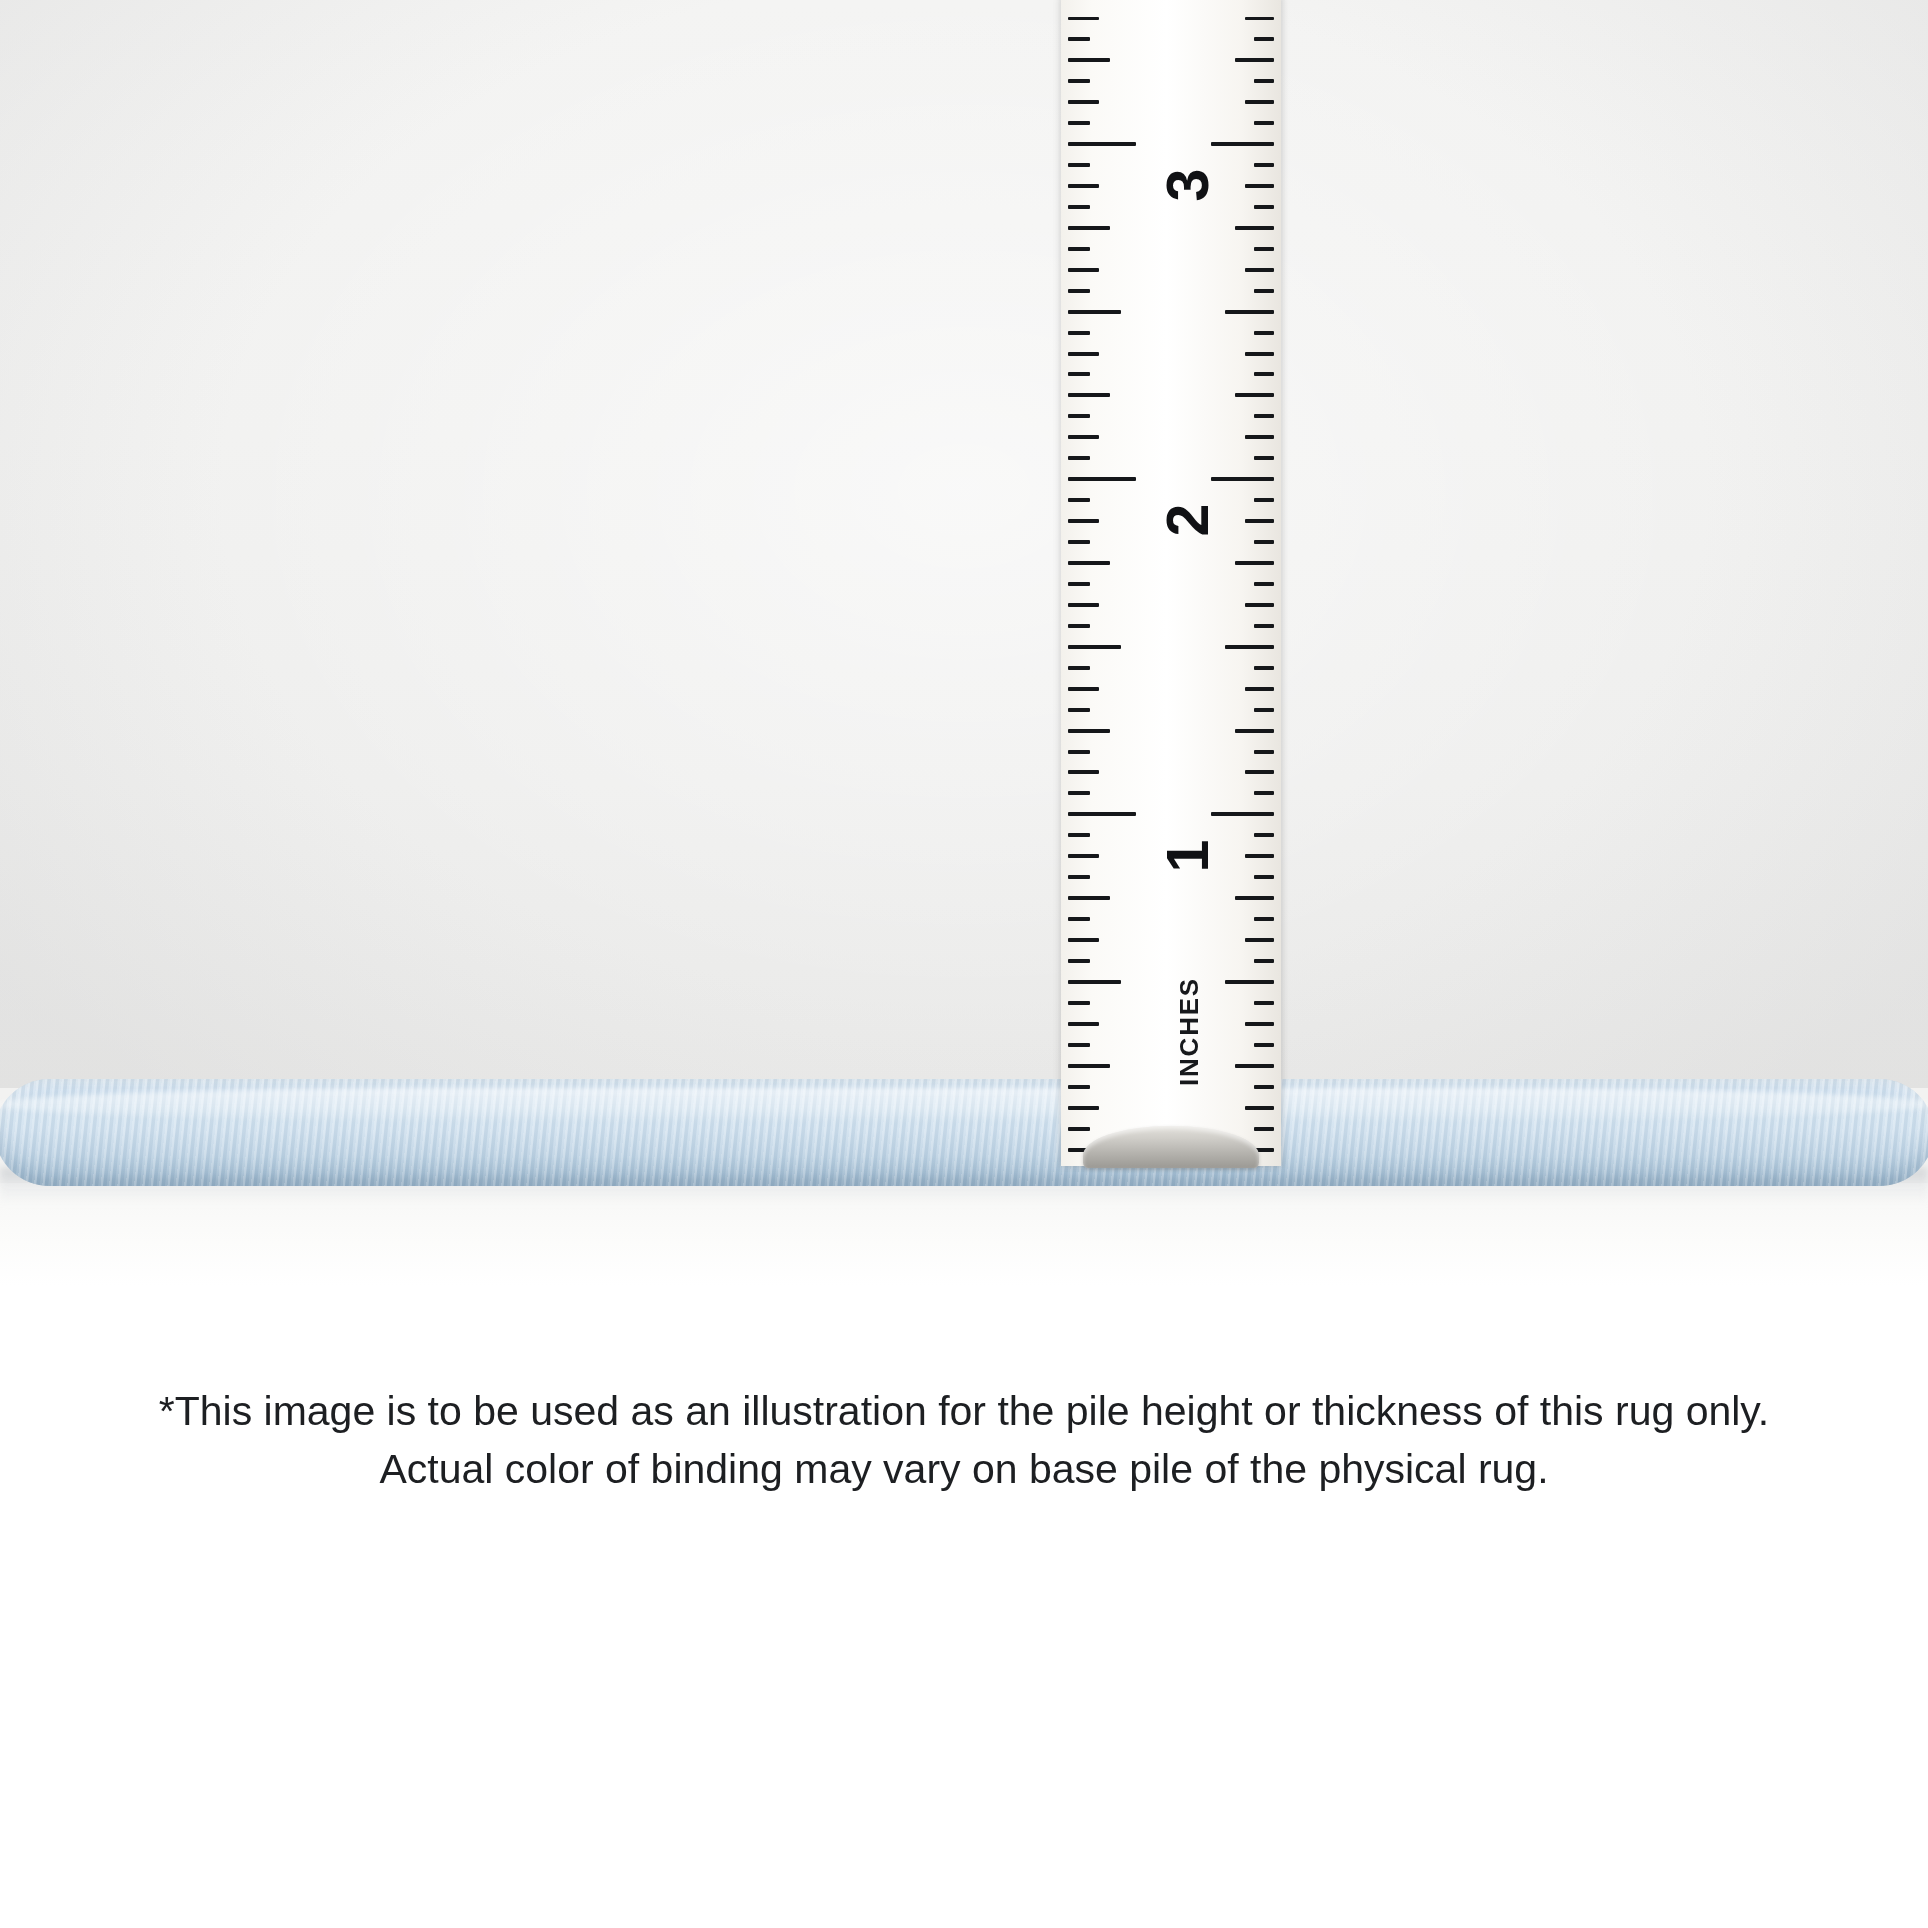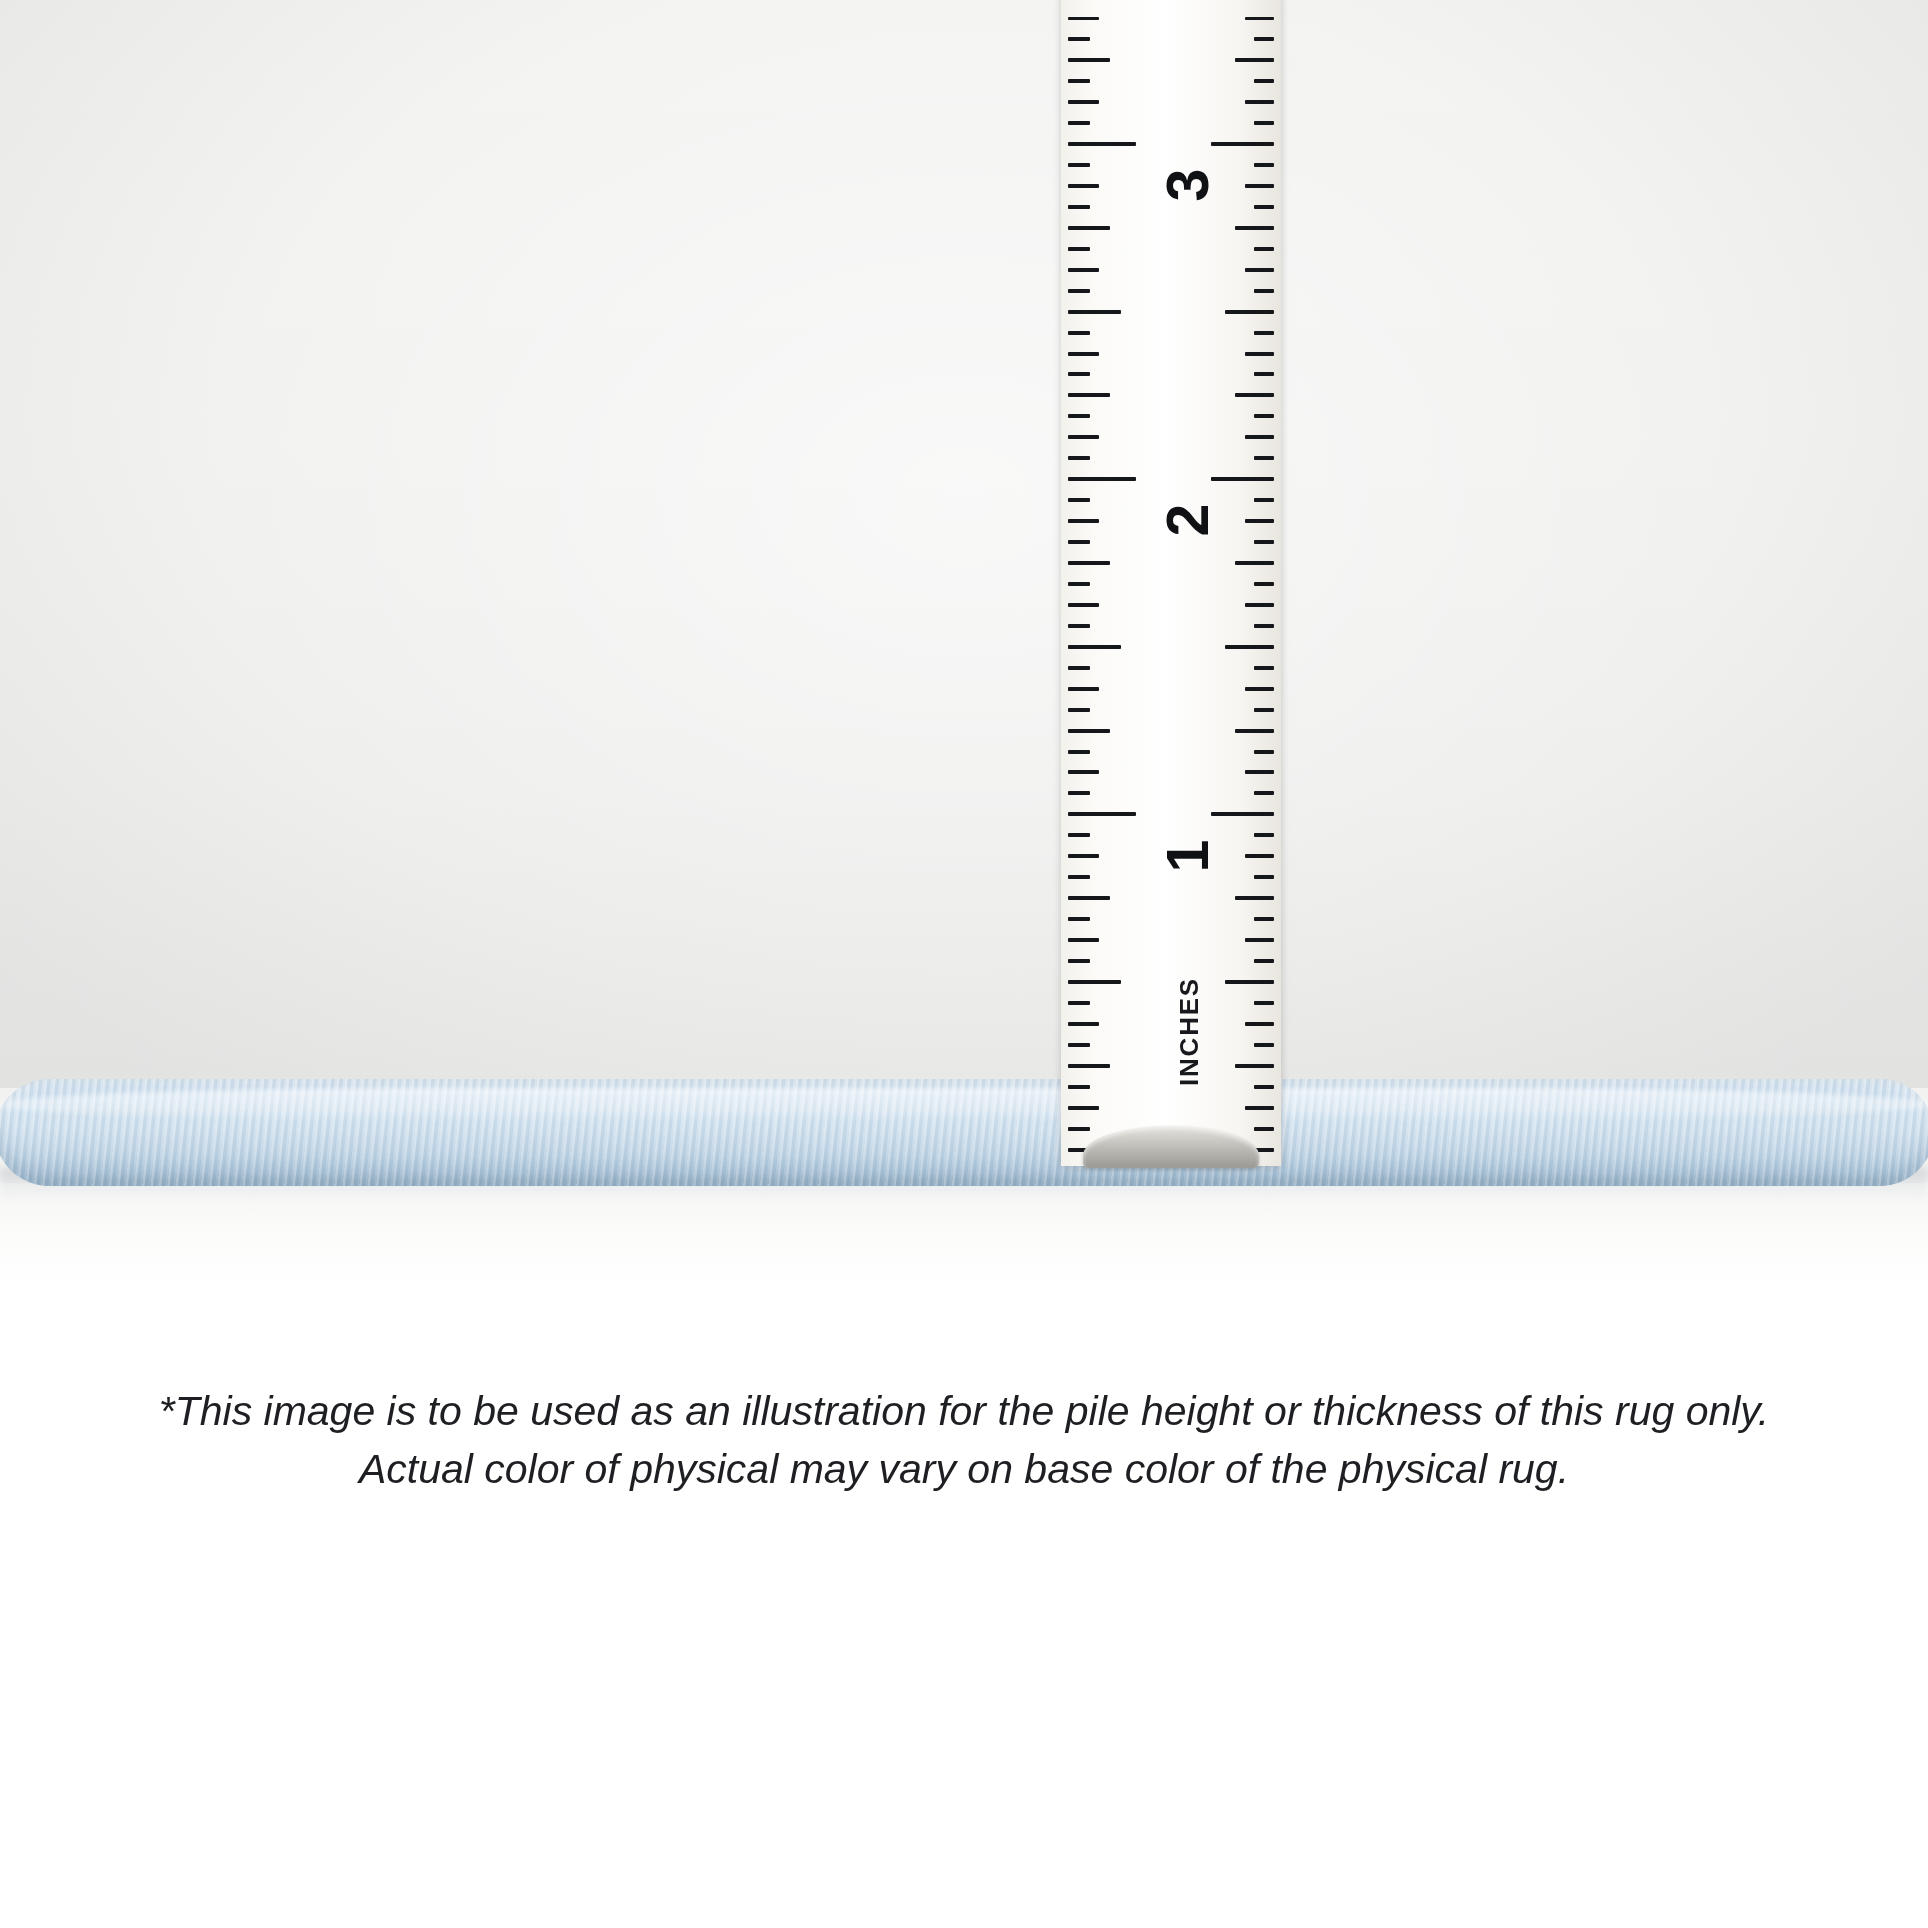--- a/index.html
+++ b/index.html
@@ -184,21 +184,21 @@
     left: 0;
     top: 1382px;
     width: 1928px;
     text-align: center;
     color: #1d1f22;
     font-family: "Liberation Sans", sans-serif;
     font-size: 41px;
     line-height: 1.42;
     font-weight: 400;
   }
-  .caption .line { display: block; font-style: italic; }
+  .caption .line { display: block; }
 </style>
 </head>
 <body>
 
 <div class="stage">
 
   <div class="photo">
     <div class="backdrop"></div>
     <div class="vignette"></div>
     <div class="floor"></div>
@@ -325,17 +325,17 @@
           <div class="num inch" style="top: 490px; left: 99px; width: 55px; text-align: center;">2</div>
           <div class="num inch" style="top: 155px; left: 99px; width: 55px; text-align: center;">3</div>
           <div class="inches-label" style="top: 1020px; left: 55px; width: 147px; text-align: center;">INCHES</div>
         </div>
       <div class="ruler-tip"></div>
     </div>
   </div>
 
   <div class="caption">
     <span class="line">*This image is to be used as an illustration for the pile height or thickness of this rug only.</span>
-    <span class="line">Actual color of physical may vary on base color of the physical rug.</span>
+    <span class="line">Actual color of binding may vary on base pile of the physical rug.</span>
   </div>
 
 </div>
 
 
 </body></html>

